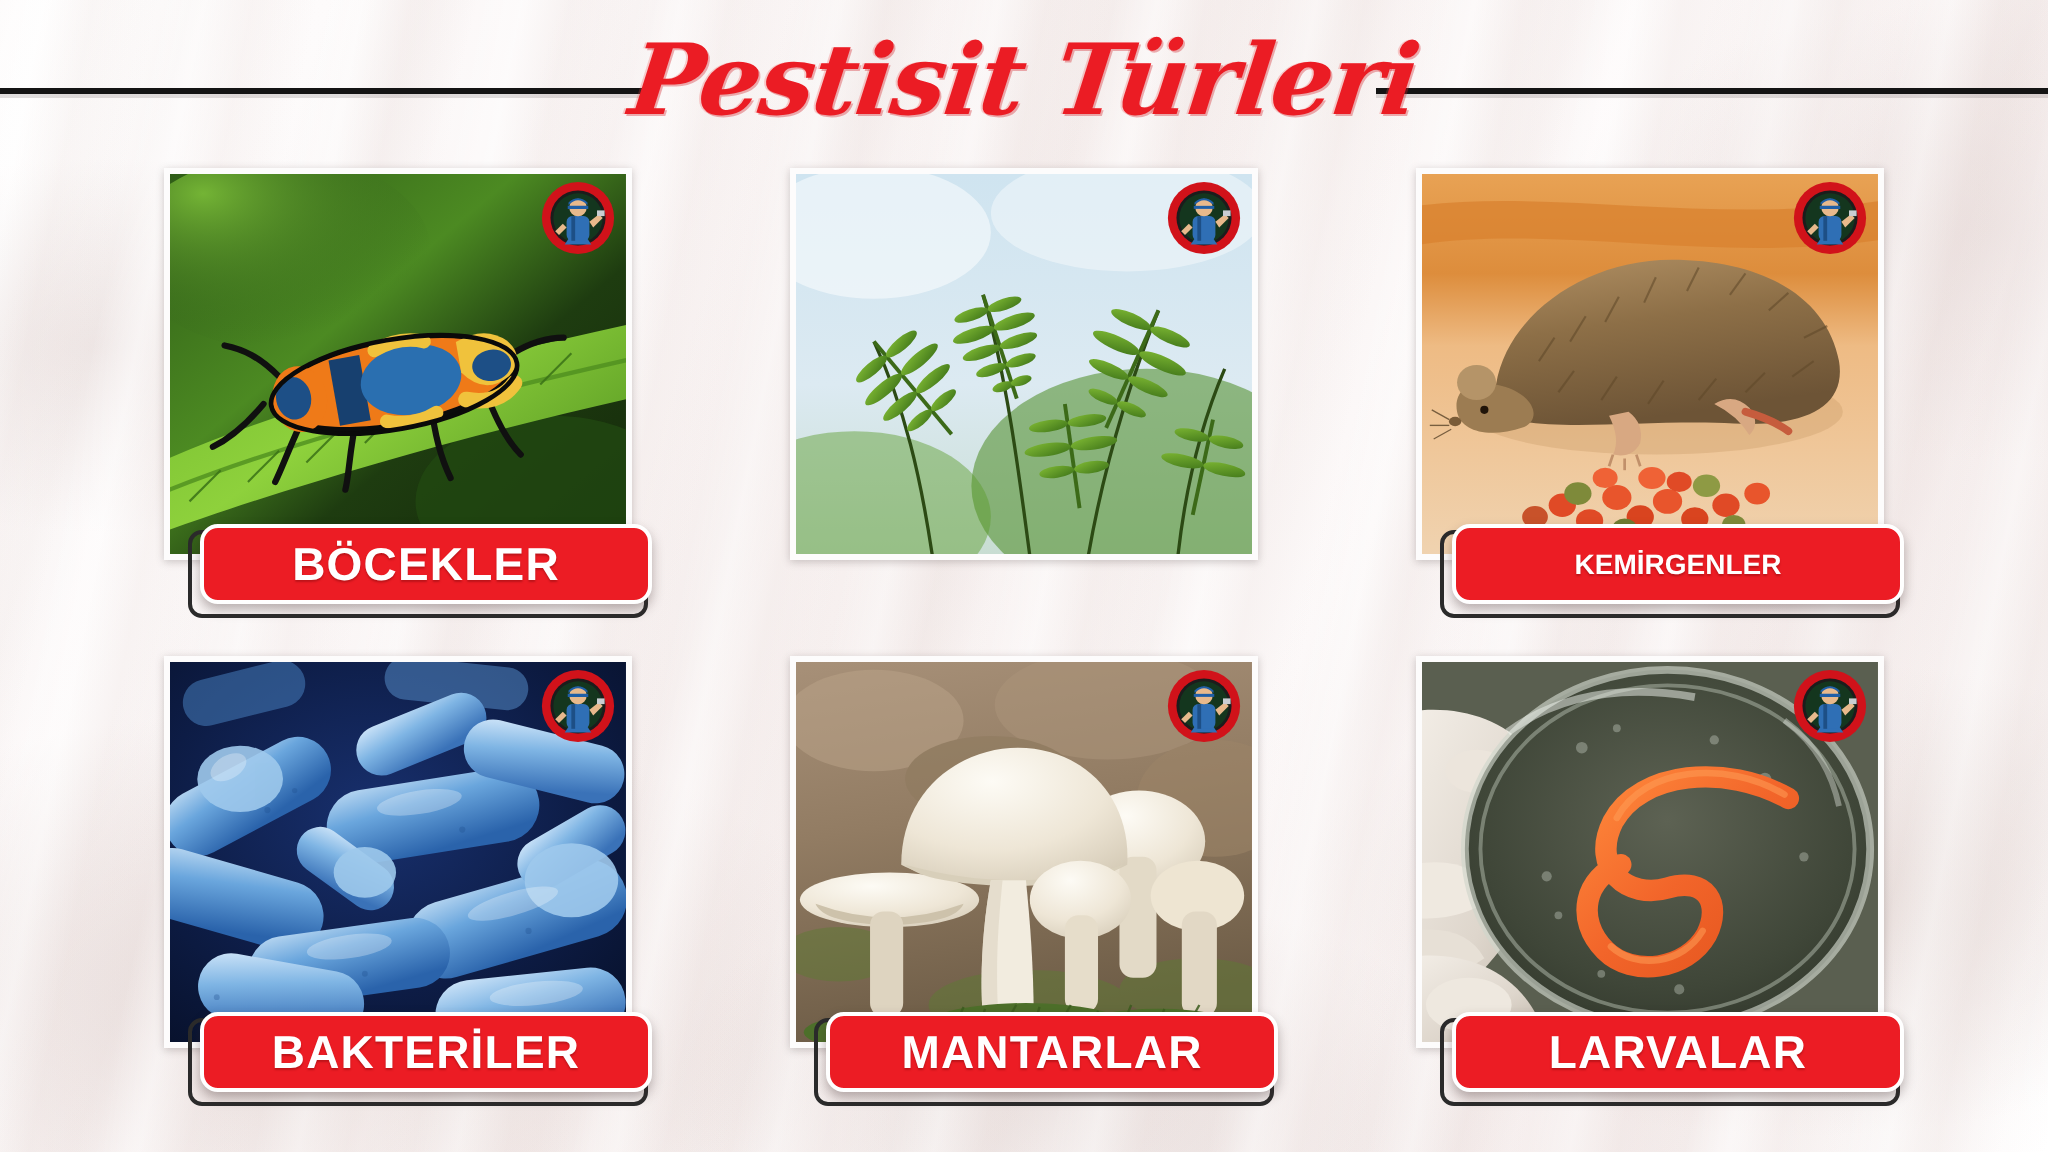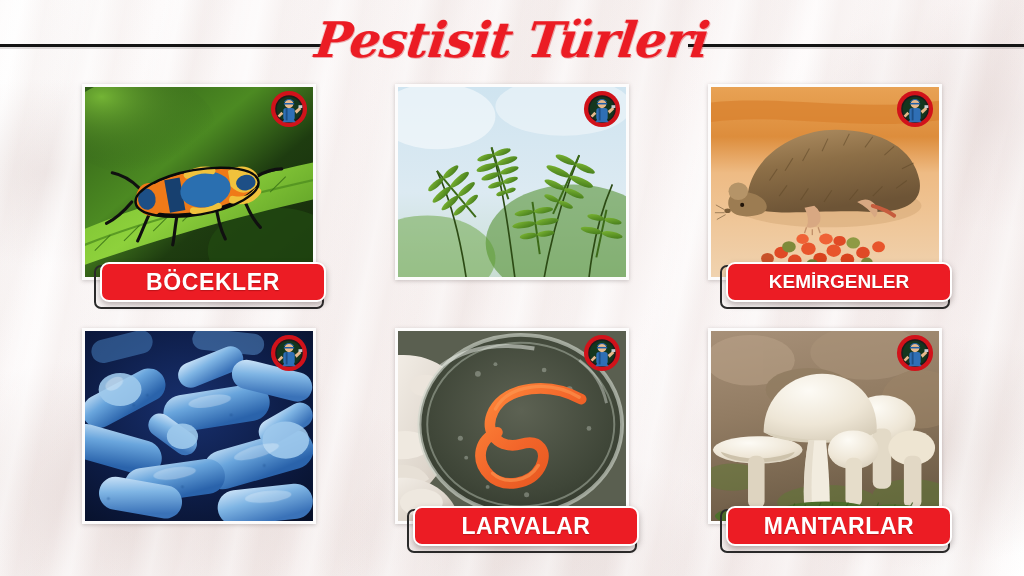--- a/index.html
+++ b/index.html
@@ -85,21 +85,21 @@
     box-shadow:0 3px 6px rgba(60,40,40,.35);
     display:flex;align-items:center;justify-content:center;
     box-sizing:border-box;
   }
   .plate span{
     color:#ffffff;font-weight:700;font-size:23px;letter-spacing:.6px;
     font-family:"Liberation Sans",sans-serif;
     white-space:nowrap;
     text-shadow:0 1px 1px rgba(130,10,14,.45);
   }
-  .plate.tight span{font-size:19px;letter-spacing:0px;}
+  .plate.tight span{font-size:14px;letter-spacing:0px;}
 </style>
 </head>
 <body>
 
 <div class="stage">
   <div class="bg-veil"></div>
 
   <div class="header">
     <div class="rule left"></div>
     <div class="rule right"></div>
@@ -458,20 +458,114 @@
         <path d="M13,34 q7,-12 14,0 z" fill="#2f6fb5"></path>
         <rect x="14" y="19" width="12" height="13" rx="3" fill="#2f6fb5"></rect>
         <rect x="16.5" y="19" width="2" height="13" fill="#1d4f86"></rect>
         <circle cx="20" cy="14.5" r="4.6" fill="#e8b98c"></circle>
         <path d="M15,13.2 q5,-5.2 10,0 l0,-1.4 q-5,-4.4 -10,0 z" fill="#1f5fa8"></path>
         <path d="M14.6,13.6 h10.8 v1.6 h-10.8 z" fill="#1f5fa8"></path>
         <path d="M26,22 l5,-4 2,2 -5,5 z" fill="#e8b98c"></path>
         <path d="M30,16 h4 v3 h-4 z" fill="#c9cdd2"></path>
         <path d="M12,23 l-4,4 2,2 4,-4 z" fill="#e8b98c"></path>
       </svg>
+      <div class="plate-wrap">
+        <div class="plate-shadow"></div>
+        <div class="plate">
+          <span>BAKTERİLER</span>
+        </div>
+      </div>
+    </div>
+
+    <div class="card">
+      <div class="photo">
+        <svg class="photo-art" viewBox="0 0 234 196" preserveAspectRatio="none">
+          <defs>
+            <linearGradient id="g5bg" x1="0" y1="0" x2="0.2" y2="1">
+              <stop offset="0%" stop-color="#a79078"></stop>
+                <stop offset="45%" stop-color="#927c63"></stop>
+              <stop offset="100%" stop-color="#6d5c46"></stop>
+            </linearGradient>
+            <radialGradient id="g5cap" cx="0.4" cy="0.25" r="0.85">
+              <stop offset="0%" stop-color="#fdfbf5"></stop>
+                <stop offset="60%" stop-color="#eee6d6"></stop>
+              <stop offset="100%" stop-color="#d6ccb8"></stop>
+            </radialGradient>
+          </defs>
+          <rect width="234" height="196" fill="url(#g5bg)"></rect>
+          <g opacity=".55">
+            <ellipse cx="40" cy="30" rx="46" ry="26" fill="#b9a288"></ellipse>
+            <ellipse cx="160" cy="22" rx="58" ry="28" fill="#ab947a"></ellipse>
+            <ellipse cx="215" cy="70" rx="40" ry="30" fill="#9d8568"></ellipse>
+            <ellipse cx="100" cy="60" rx="44" ry="22" fill="#8e7a5e"></ellipse>
+          </g>
+          <g opacity=".5" fill="#5f7a35">
+            <ellipse cx="22" cy="150" rx="30" ry="14"></ellipse>
+              <ellipse cx="120" cy="176" rx="52" ry="18"></ellipse>
+            <ellipse cx="206" cy="168" rx="40" ry="16"></ellipse>
+          </g>
+
+          <ellipse cx="176" cy="92" rx="34" ry="26" fill="url(#g5cap)"></ellipse>
+          <rect x="166" y="100" width="19" height="62" rx="7" fill="#e3dac7"></rect>
+
+          <ellipse cx="48" cy="122" rx="46" ry="14" fill="url(#g5cap)"></ellipse>
+          <path d="M10,124 q38,14 76,0 q-4,10 -38,11 q-34,-1 -38,-11 z" fill="#cdc2ab"></path>
+          <rect x="38" y="128" width="17" height="54" rx="7" fill="#ded4c0"></rect>
+
+          <path d="M54,104 C54,66 84,44 114,44 C146,44 172,68 170,104 C150,116 74,116 54,104 Z" fill="url(#g5cap)"></path>
+          <path d="M56,104 q58,16 112,0 q-10,10 -56,11 q-46,-1 -56,-11 z" fill="#d8cfba"></path>
+          <path d="M100,112 C96,134 94,160 96,184 L122,184 C122,156 120,132 118,112 Z" fill="#f2ecdf"></path>
+          <path d="M100,112 C96,134 94,160 96,184 L104,184 C102,156 104,132 106,112 Z" fill="#e0d7c4" opacity=".7"></path>
+
+          <ellipse cx="146" cy="122" rx="26" ry="20" fill="url(#g5cap)"></ellipse>
+          <rect x="138" y="130" width="17" height="50" rx="7" fill="#e6ddca"></rect>
+
+          <ellipse cx="206" cy="120" rx="24" ry="18" fill="#eee5d2"></ellipse>
+          <rect x="198" y="128" width="18" height="54" rx="7" fill="#e2d8c5"></rect>
+
+          <g fill="#4d6f2a">
+            <ellipse cx="118" cy="186" rx="50" ry="11"></ellipse>
+            <ellipse cx="186" cy="188" rx="42" ry="10"></ellipse>
+            <ellipse cx="40" cy="190" rx="36" ry="9"></ellipse>
+          </g>
+          <g stroke="#3c5c1f" stroke-width="1.2" opacity=".85">
+            <path d="M82,186 l4,-9"></path>
+              <path d="M94,188 l3,-10"></path>
+              <path d="M108,185 l5,-9"></path>
+              <path d="M122,187 l3,-10"></path>
+            <path d="M136,185 l5,-9"></path>
+              <path d="M152,188 l3,-9"></path>
+              <path d="M168,186 l4,-10"></path>
+              <path d="M186,187 l3,-9"></path>
+            <path d="M202,185 l5,-9"></path>
+              <path d="M30,190 l4,-8"></path>
+              <path d="M46,189 l3,-9"></path>
+          </g>
+        </svg>
+      </div>
+      <svg class="badge" viewBox="0 0 40 40">
+        <circle cx="20" cy="20" r="19" fill="#d1121a"></circle>
+        <circle cx="20" cy="20" r="14.5" fill="#1c1c1c"></circle>
+        <circle cx="20" cy="20" r="13" fill="#14361e"></circle>
+        <path d="M13,34 q7,-12 14,0 z" fill="#2f6fb5"></path>
+        <rect x="14" y="19" width="12" height="13" rx="3" fill="#2f6fb5"></rect>
+        <rect x="16.5" y="19" width="2" height="13" fill="#1d4f86"></rect>
+        <circle cx="20" cy="14.5" r="4.6" fill="#e8b98c"></circle>
+        <path d="M15,13.2 q5,-5.2 10,0 l0,-1.4 q-5,-4.4 -10,0 z" fill="#1f5fa8"></path>
+        <path d="M14.6,13.6 h10.8 v1.6 h-10.8 z" fill="#1f5fa8"></path>
+        <path d="M26,22 l5,-4 2,2 -5,5 z" fill="#e8b98c"></path>
+        <path d="M30,16 h4 v3 h-4 z" fill="#c9cdd2"></path>
+        <path d="M12,23 l-4,4 2,2 4,-4 z" fill="#e8b98c"></path>
+      </svg>
+      <div class="plate-wrap">
+        <div class="plate-shadow"></div>
+        <div class="plate">
+          <span>MANTARLAR</span>
+        </div>
+      </div>
     </div>
 
     <div class="card">
       <div class="photo">
         <svg class="photo-art" viewBox="0 0 234 196" preserveAspectRatio="none">
           <defs>
             <radialGradient id="g6dish" cx="0.5" cy="0.42" r="0.78">
               <stop offset="0%" stop-color="#5d6253"></stop>
                 <stop offset="60%" stop-color="#3f4638"></stop>
               <stop offset="100%" stop-color="#272c22"></stop>
@@ -540,102 +634,14 @@
         <path d="M12,23 l-4,4 2,2 4,-4 z" fill="#e8b98c"></path>
       </svg>
       <div class="plate-wrap">
         <div class="plate-shadow"></div>
         <div class="plate">
           <span>LARVALAR</span>
         </div>
       </div>
     </div>
 
-    <div class="card">
-      <div class="photo">
-        <svg class="photo-art" viewBox="0 0 234 196" preserveAspectRatio="none">
-          <defs>
-            <linearGradient id="g5bg" x1="0" y1="0" x2="0.2" y2="1">
-              <stop offset="0%" stop-color="#a79078"></stop>
-                <stop offset="45%" stop-color="#927c63"></stop>
-              <stop offset="100%" stop-color="#6d5c46"></stop>
-            </linearGradient>
-            <radialGradient id="g5cap" cx="0.4" cy="0.25" r="0.85">
-              <stop offset="0%" stop-color="#fdfbf5"></stop>
-                <stop offset="60%" stop-color="#eee6d6"></stop>
-              <stop offset="100%" stop-color="#d6ccb8"></stop>
-            </radialGradient>
-          </defs>
-          <rect width="234" height="196" fill="url(#g5bg)"></rect>
-          <g opacity=".55">
-            <ellipse cx="40" cy="30" rx="46" ry="26" fill="#b9a288"></ellipse>
-            <ellipse cx="160" cy="22" rx="58" ry="28" fill="#ab947a"></ellipse>
-            <ellipse cx="215" cy="70" rx="40" ry="30" fill="#9d8568"></ellipse>
-            <ellipse cx="100" cy="60" rx="44" ry="22" fill="#8e7a5e"></ellipse>
-          </g>
-          <g opacity=".5" fill="#5f7a35">
-            <ellipse cx="22" cy="150" rx="30" ry="14"></ellipse>
-              <ellipse cx="120" cy="176" rx="52" ry="18"></ellipse>
-            <ellipse cx="206" cy="168" rx="40" ry="16"></ellipse>
-          </g>
-
-          <ellipse cx="176" cy="92" rx="34" ry="26" fill="url(#g5cap)"></ellipse>
-          <rect x="166" y="100" width="19" height="62" rx="7" fill="#e3dac7"></rect>
-
-          <ellipse cx="48" cy="122" rx="46" ry="14" fill="url(#g5cap)"></ellipse>
-          <path d="M10,124 q38,14 76,0 q-4,10 -38,11 q-34,-1 -38,-11 z" fill="#cdc2ab"></path>
-          <rect x="38" y="128" width="17" height="54" rx="7" fill="#ded4c0"></rect>
-
-          <path d="M54,104 C54,66 84,44 114,44 C146,44 172,68 170,104 C150,116 74,116 54,104 Z" fill="url(#g5cap)"></path>
-          <path d="M56,104 q58,16 112,0 q-10,10 -56,11 q-46,-1 -56,-11 z" fill="#d8cfba"></path>
-          <path d="M100,112 C96,134 94,160 96,184 L122,184 C122,156 120,132 118,112 Z" fill="#f2ecdf"></path>
-          <path d="M100,112 C96,134 94,160 96,184 L104,184 C102,156 104,132 106,112 Z" fill="#e0d7c4" opacity=".7"></path>
-
-          <ellipse cx="146" cy="122" rx="26" ry="20" fill="url(#g5cap)"></ellipse>
-          <rect x="138" y="130" width="17" height="50" rx="7" fill="#e6ddca"></rect>
-
-          <ellipse cx="206" cy="120" rx="24" ry="18" fill="#eee5d2"></ellipse>
-          <rect x="198" y="128" width="18" height="54" rx="7" fill="#e2d8c5"></rect>
-
-          <g fill="#4d6f2a">
-            <ellipse cx="118" cy="186" rx="50" ry="11"></ellipse>
-            <ellipse cx="186" cy="188" rx="42" ry="10"></ellipse>
-            <ellipse cx="40" cy="190" rx="36" ry="9"></ellipse>
-          </g>
-          <g stroke="#3c5c1f" stroke-width="1.2" opacity=".85">
-            <path d="M82,186 l4,-9"></path>
-              <path d="M94,188 l3,-10"></path>
-              <path d="M108,185 l5,-9"></path>
-              <path d="M122,187 l3,-10"></path>
-            <path d="M136,185 l5,-9"></path>
-              <path d="M152,188 l3,-9"></path>
-              <path d="M168,186 l4,-10"></path>
-              <path d="M186,187 l3,-9"></path>
-            <path d="M202,185 l5,-9"></path>
-              <path d="M30,190 l4,-8"></path>
-              <path d="M46,189 l3,-9"></path>
-          </g>
-        </svg>
-      </div>
-      <svg class="badge" viewBox="0 0 40 40">
-        <circle cx="20" cy="20" r="19" fill="#d1121a"></circle>
-        <circle cx="20" cy="20" r="14.5" fill="#1c1c1c"></circle>
-        <circle cx="20" cy="20" r="13" fill="#14361e"></circle>
-        <path d="M13,34 q7,-12 14,0 z" fill="#2f6fb5"></path>
-        <rect x="14" y="19" width="12" height="13" rx="3" fill="#2f6fb5"></rect>
-        <rect x="16.5" y="19" width="2" height="13" fill="#1d4f86"></rect>
-        <circle cx="20" cy="14.5" r="4.6" fill="#e8b98c"></circle>
-        <path d="M15,13.2 q5,-5.2 10,0 l0,-1.4 q-5,-4.4 -10,0 z" fill="#1f5fa8"></path>
-        <path d="M14.6,13.6 h10.8 v1.6 h-10.8 z" fill="#1f5fa8"></path>
-        <path d="M26,22 l5,-4 2,2 -5,5 z" fill="#e8b98c"></path>
-        <path d="M30,16 h4 v3 h-4 z" fill="#c9cdd2"></path>
-        <path d="M12,23 l-4,4 2,2 4,-4 z" fill="#e8b98c"></path>
-      </svg>
-      <div class="plate-wrap">
-        <div class="plate-shadow"></div>
-        <div class="plate">
-          <span>MANTARLAR</span>
-        </div>
-      </div>
-    </div>
-
   </div>
 </div>
 
 </body></html>

